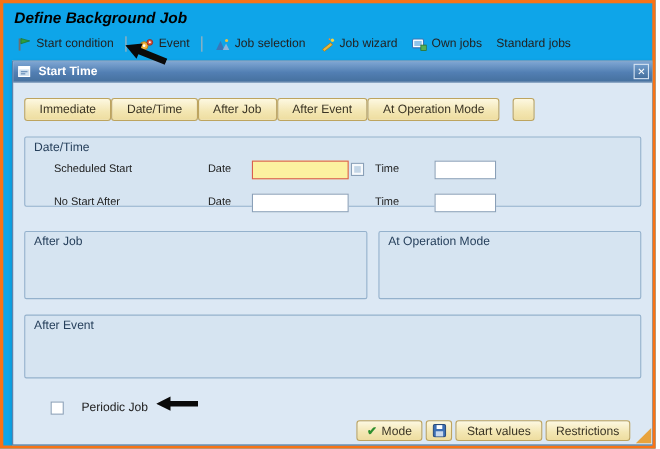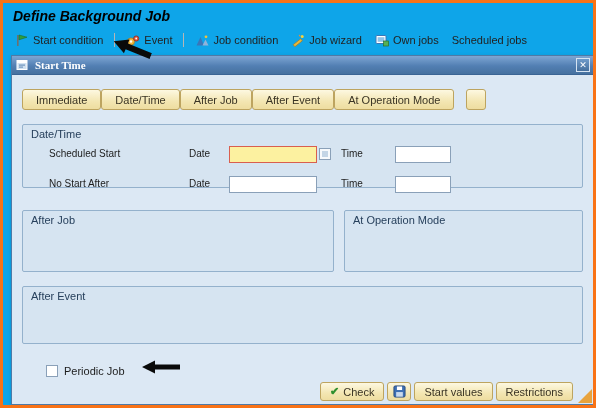--- a/index.html
+++ b/index.html
@@ -28,21 +28,20 @@
   
   .dialog {
     position:absolute; left:8px; top:52px; width:583px; height:350px;
     background:#dce8f4; border:1px solid #4f7aa6;
     box-shadow:1px 2px 4px rgba(0,0,0,.25);
   }
   .titlebar {
     height:19px; display:flex; align-items:center; gap:5px; padding:0 3px 0 4px;
     background:linear-gradient(to bottom,#7ea6d3 0%,#527fb3 55%,#46719f 100%);
     border-bottom:1px solid #3a6494;
-    font-family:Liberation Serif, serif;
   }
   .tb-title { color:#fff; font-size:11px; font-weight:bold; flex:1; }
   .close {
     width:14px; height:14px; display:flex; align-items:center; justify-content:center;
     background:linear-gradient(to bottom,#6f9bca,#456f9d); border:1px solid #d6e4f2;
     color:#fff; font-size:9px; line-height:1; cursor:pointer;
   }
   .dlg-body { position:relative; height:329px; }
   
   .btnrow { position:absolute; left:10px; right:10px; top:14px; display:flex; gap:0; align-items:center; }
@@ -76,21 +75,21 @@
   .fld.time { left:372px; width:56px; }
   .fld.focus { background:#fcf1a0; border:1px solid #d95f4f; }
   .help {
     position:absolute; left:296px; top:2px; width:12px; height:12px;
     background:#f6f9fc; border:1px solid #8aa0b8; cursor:pointer;
   }
   .help::after { content:""; position:absolute; left:2px; top:2px; width:6px; height:6px; background:#c3d5e6; }
   
   .periodic { position:absolute; left:34px; top:290px; display:flex; align-items:center; gap:6px; }
   .chk { width:12px; height:12px; background:#fff; border:1px solid #8aa0b8; cursor:pointer; }
-  .periodic .lbl { font-size:11px; }
+  .periodic .lbl { font-size:11px;margin-left:10px; }
   
   .footer { position:absolute; right:20px; bottom:3px; display:flex; gap:3px; align-items:center; }
   .footer .sapbtn { height:19px; padding:1px 9px; display:flex; align-items:center; gap:4px; }
   .glyph-check { color:#2e8f2e; font-size:11px; font-weight:bold; }
   .iconbtn { width:24px; padding:1px 3px; display:flex; align-items:center; justify-content:center; }
   .grip {
     position:absolute; right:1px; bottom:1px; width:0; height:0; cursor:nwse-resize;
     border-left:14px solid transparent; border-bottom:14px solid #e8a33d;
   }
 </style>
@@ -125,21 +124,21 @@
     </div>
     <div class="tb-sep"></div>
     <div class="tb-item">
       <span class="icn">
         <svg width="14" height="13" viewBox="0 0 14 13">
             <path d="M1.5 11.5 L5.5 3 L9 11.5 Z" fill="#3a76b8"></path>
             <path d="M7.5 11.5 L10.5 5.5 L13.5 11.5 Z" fill="#8fb3da"></path>
             <circle cx="11" cy="2.8" r="1.4" fill="#f2c23c"></circle>
           </svg>
       </span>
-      <span>Job condition</span>
+      <span>Job selection</span>
     </div>
     <div class="tb-item">
       <span class="icn">
         <svg width="14" height="13" viewBox="0 0 14 13">
             <g transform="rotate(-38 6 9)">
               <rect x="2" y="8" width="9.5" height="2.6" fill="#e8b83a" stroke="#a8791c" stroke-width="0.6"></rect>
             </g>
             <circle cx="11.2" cy="2.6" r="1.5" fill="#f6d23c"></circle>
             <circle cx="8.6" cy="1.6" r="0.8" fill="#f08a2c"></circle>
           </svg>
@@ -150,21 +149,21 @@
       <span class="icn">
         <svg width="14" height="13" viewBox="0 0 14 13">
             <rect x="1" y="1.5" width="10" height="8" rx="1" fill="#fff" stroke="#3a76b8"></rect>
             <rect x="2.6" y="3.2" width="6.8" height="4.6" fill="#8fc4ea"></rect>
             <rect x="8.6" y="7" width="5" height="5" fill="#55b055" stroke="#2c6e2c" stroke-width="0.7"></rect>
           </svg>
       </span>
       <span>Own jobs</span>
     </div>
     <div class="tb-item">
-      <span>Scheduled jobs</span>
+      <span>Standard jobs</span>
     </div>
   </div>
 
   <span class="arrow arrow1">
     <svg width="40" height="18" viewBox="0 0 40 18">
         <path d="M0 9 L14 1.5 L14 6 L40 6 L40 12 L14 12 L14 16.5 Z" fill="#0a0a0a"></path>
       </svg>
   </span>
 
   <div class="dialog">
@@ -224,21 +223,21 @@
       </div>
 
       <div class="periodic">
         <span class="chk"></span>
         <span class="lbl">Periodic Job</span>
       </div>
 
       <div class="footer">
         <button class="sapbtn">
           <span class="glyph-check">✔</span>
-          <span>Check</span>
+          <span>Mode</span>
         </button>
         <button class="sapbtn iconbtn">
           <span class="icn">
             <svg width="13" height="13" viewBox="0 0 14 14">
                 <rect x="1" y="1" width="12" height="12" rx="1.5" fill="#3d6fb4" stroke="#27497a"></rect>
                 <rect x="4.2" y="1.6" width="5.6" height="3.8" fill="#fff"></rect>
                 <rect x="3.4" y="7.6" width="7.2" height="5" fill="#c8d8ec"></rect>
               </svg>
           </span>
         </button>

